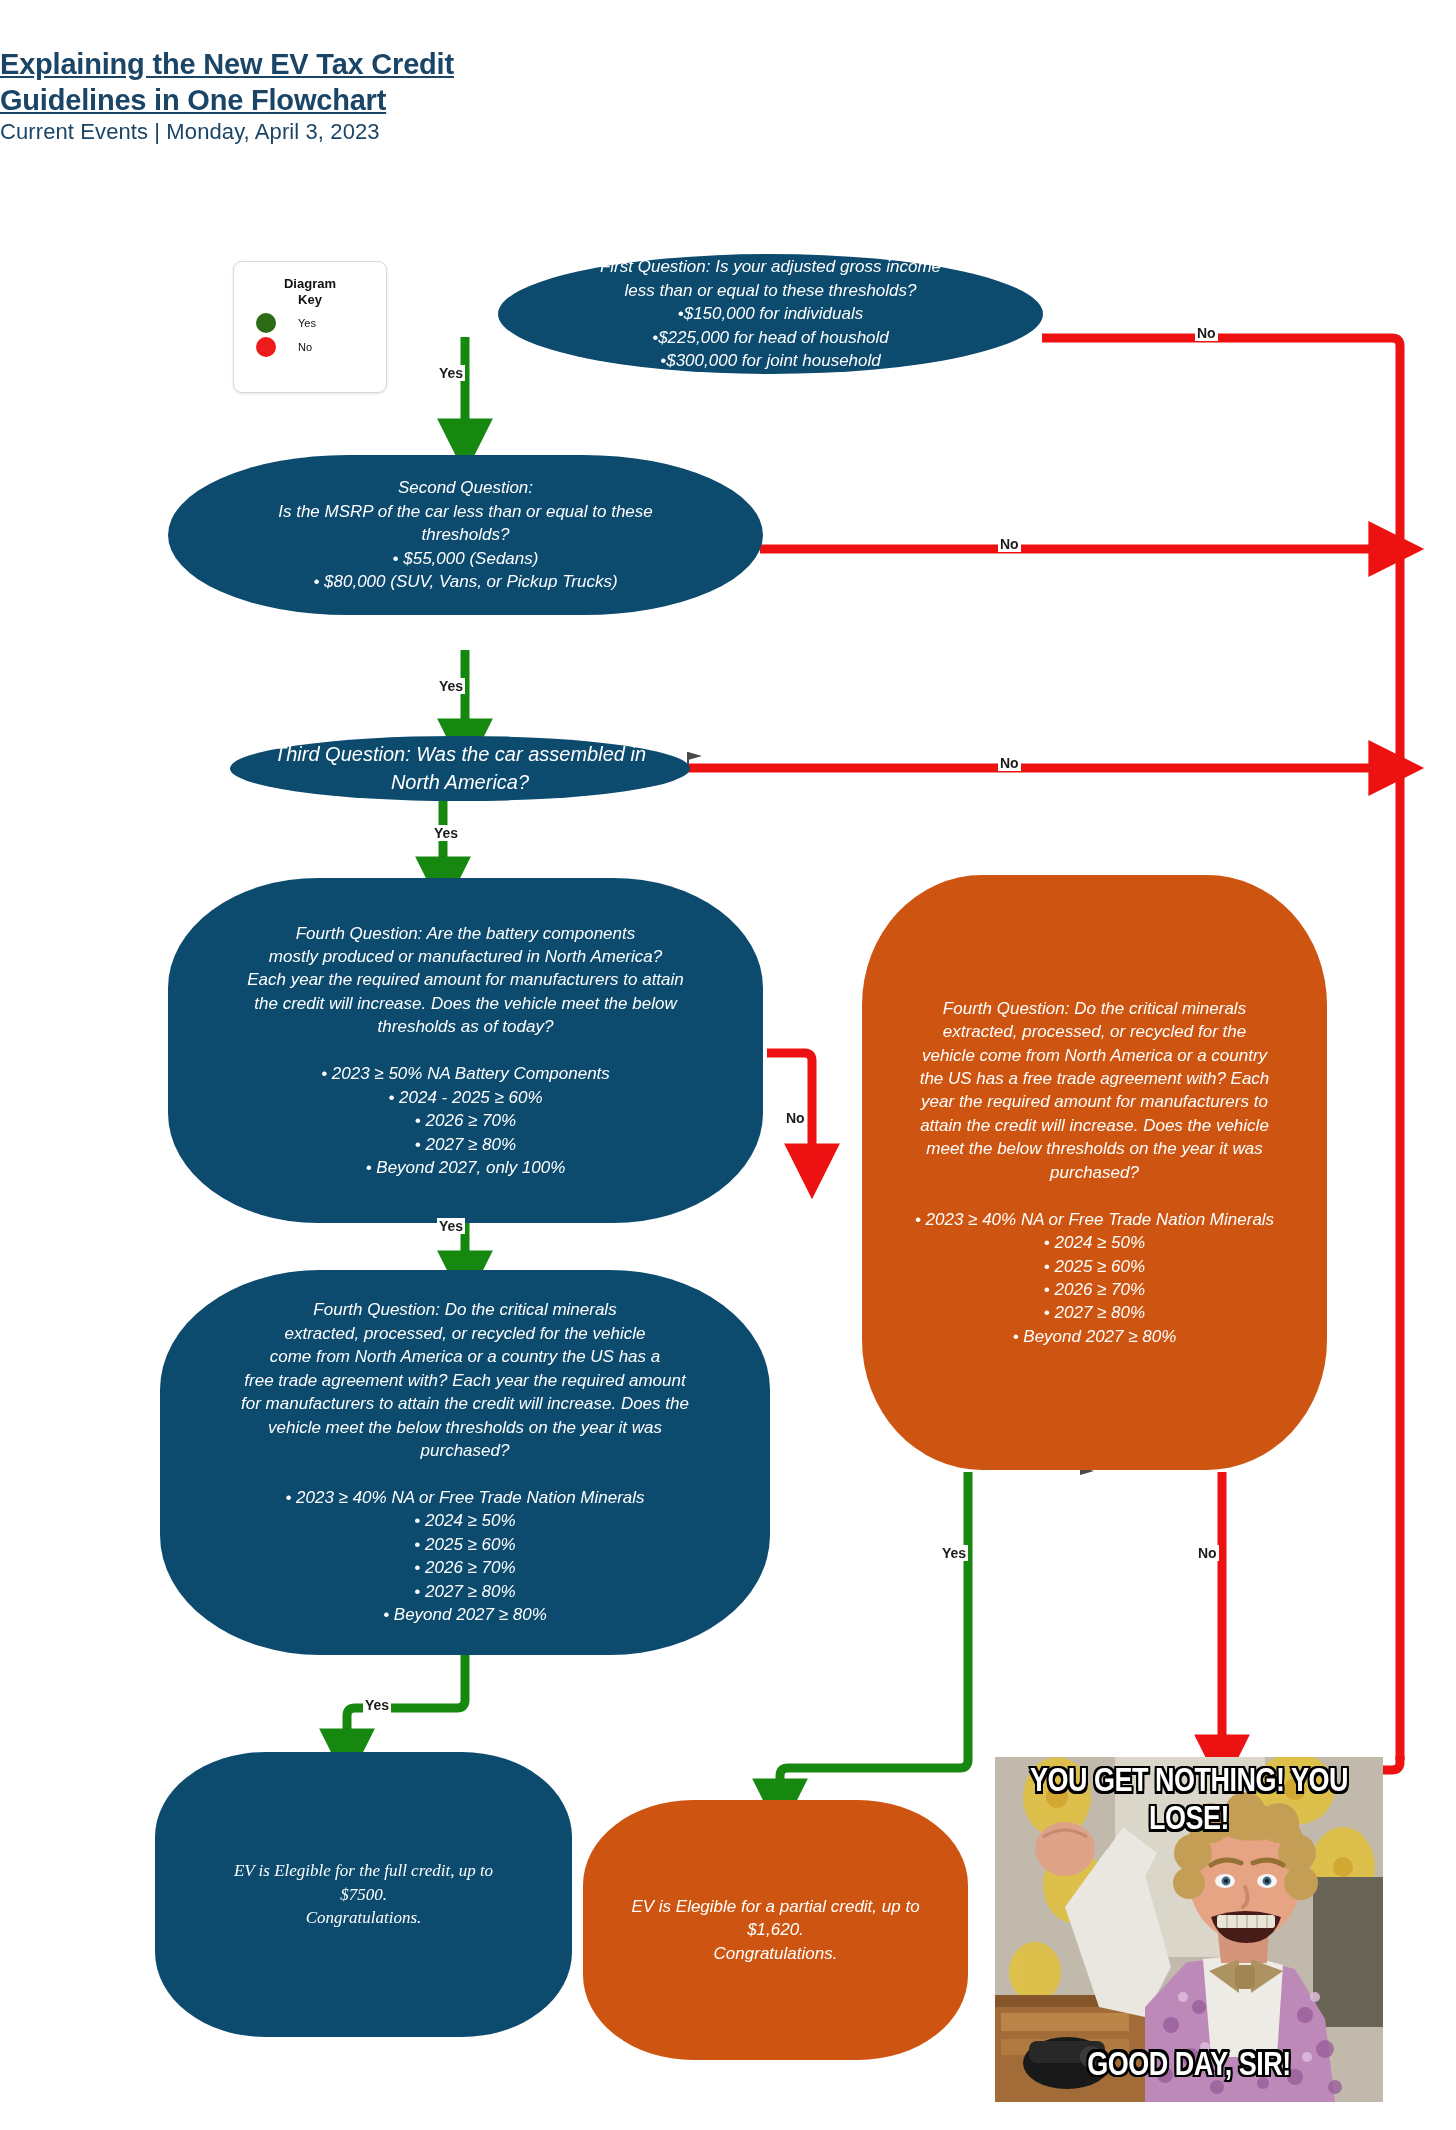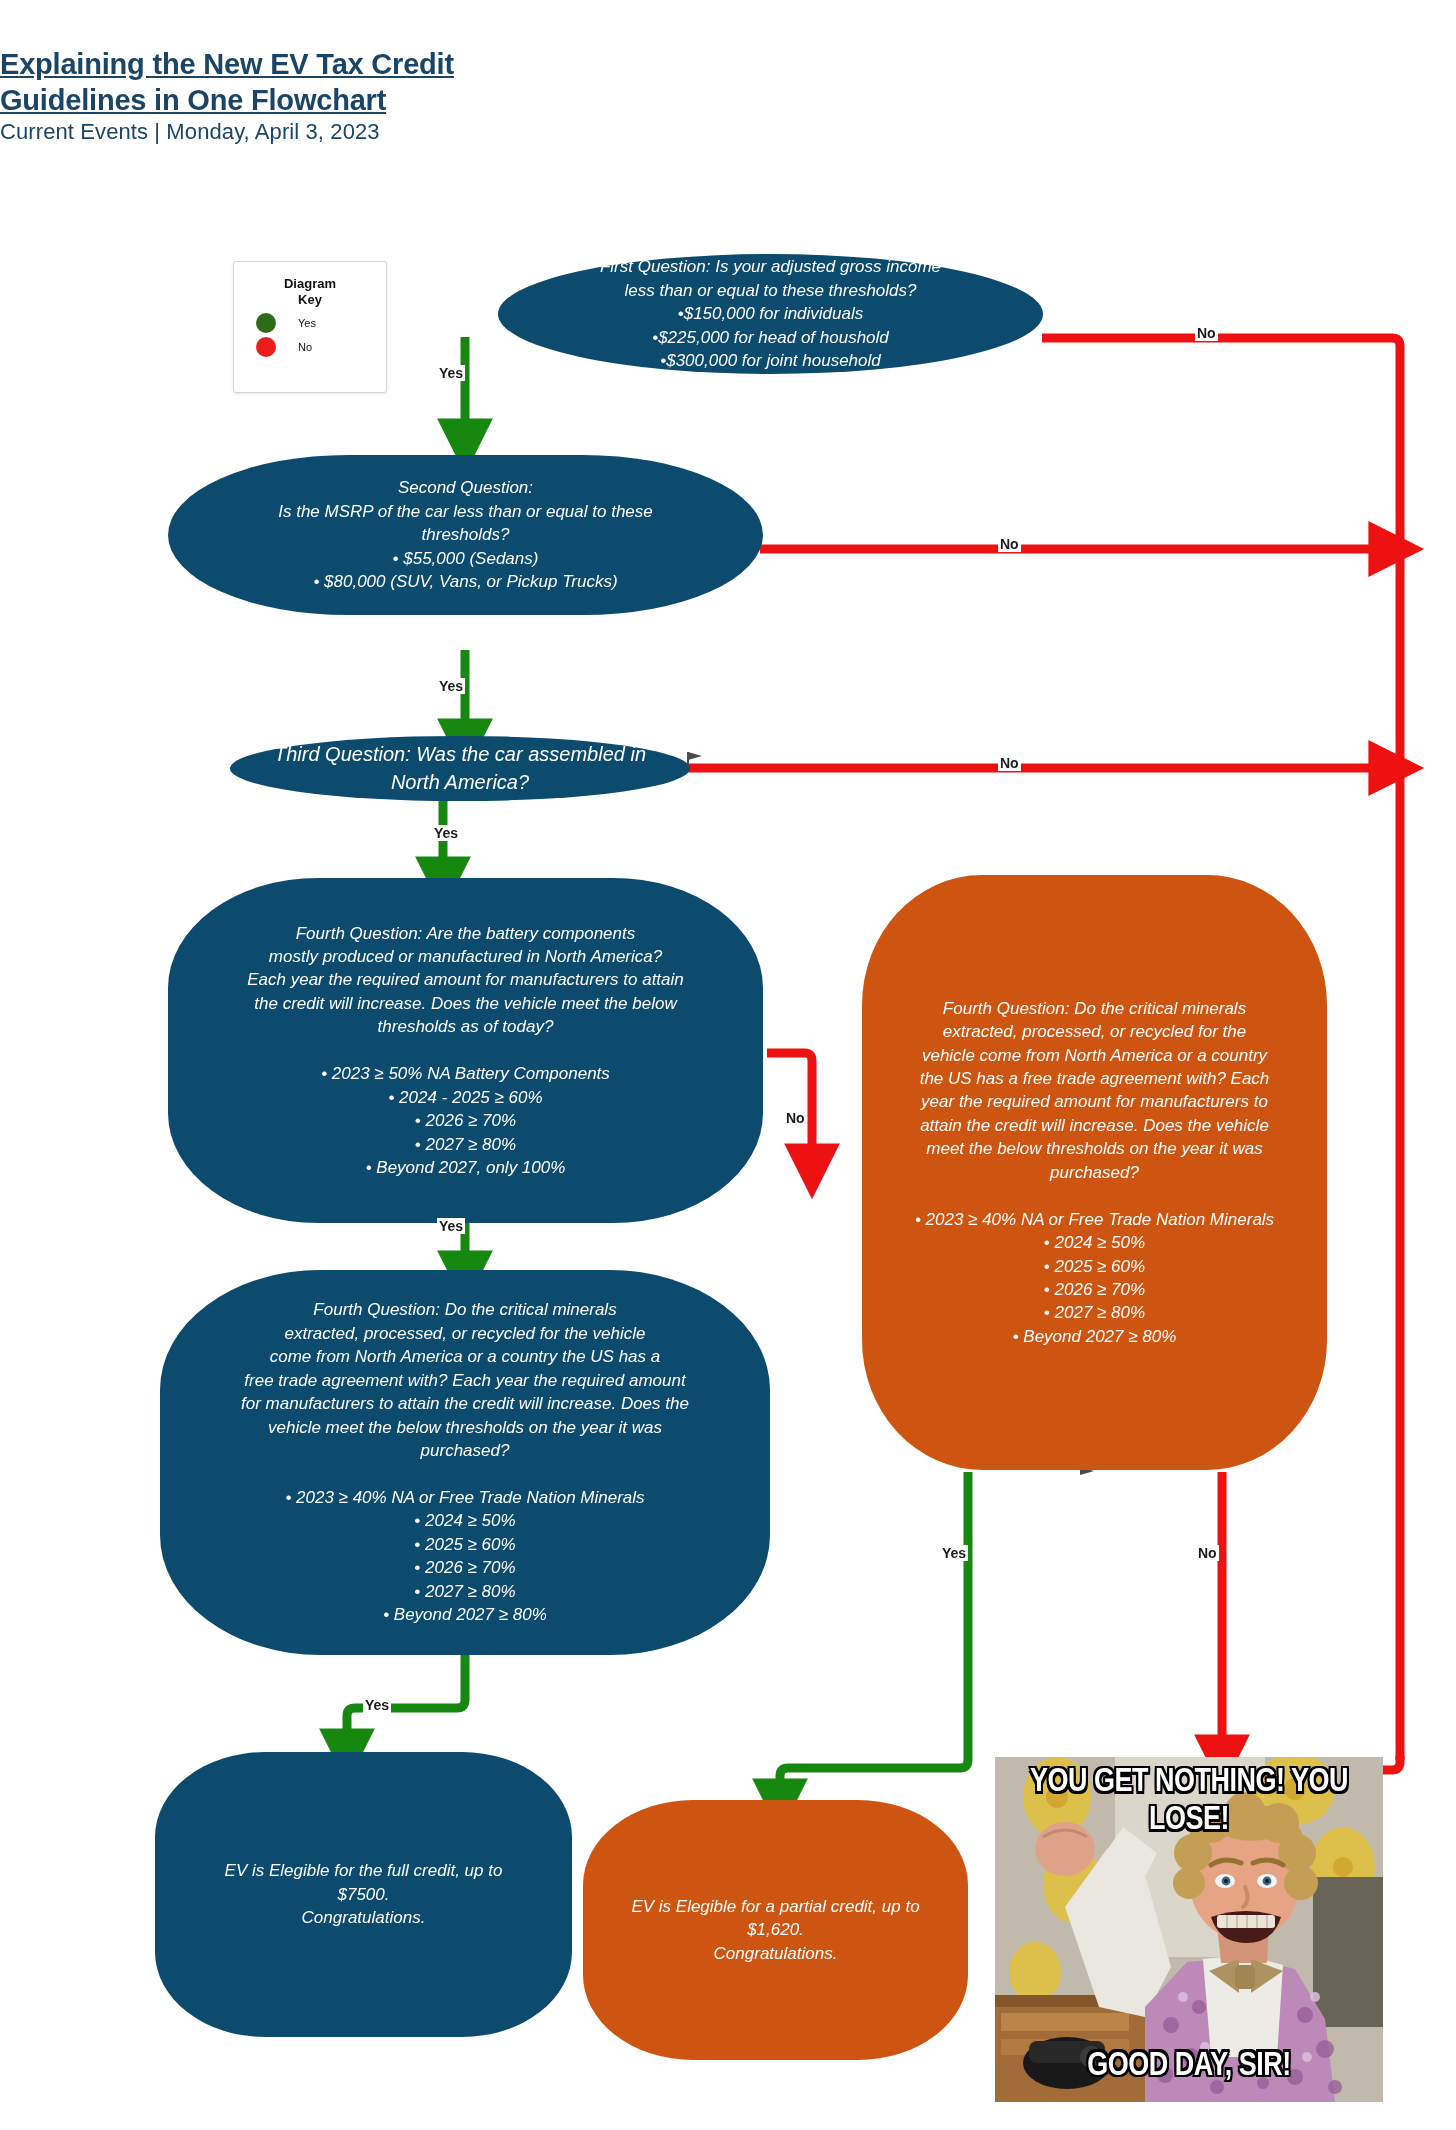--- a/index.html
+++ b/index.html
@@ -34,21 +34,21 @@
   #stage { position: absolute; left: 0; top: 0; width: 1456px; height: 2130px; }
   #wires { position: absolute; left: 0; top: 0; }
 
   
   #legend {
     position: absolute;
     left: 233px; top: 261px;
     width: 152px; height: 130px;
     background: #ffffff;
     border: 1px solid #d8d8d8;
-    border-radius: 3px;
+    border-radius: 9px;
     box-shadow: 0 1px 3px rgba(0,0,0,0.10);
   }
   #legend-title {
     text-align: center;
     font-size: 13px;
     font-weight: bold;
     color: #111;
     padding-top: 14px;
     line-height: 1.25;
     white-space: pre-line;
@@ -244,21 +244,21 @@
 purchased?
 
 • 2023 ≥ 40% NA or Free Trade Nation Minerals
 • 2024 ≥ 50%
 •  2025 ≥ 60%
 • 2026 ≥ 70%
 • 2027 ≥ 80%
 • Beyond 2027 ≥ 80%</div>
 
   <div class="node blue" style="left:155px; top:1752px; width:417px; height:285px; font-size:17px;
-              border-radius: 110px / 85px;">EV is Elegible for the full credit, up to
+              border-radius: 110px / 85px; font-family: Liberation Serif, serif;">EV is Elegible for the full credit, up to
 $7500.
 Congratulations.</div>
 
   <div class="node orange" style="left:583px; top:1800px; width:385px; height:260px; font-size:17px;
               border-radius: 110px / 85px;">EV is Elegible for a partial credit, up to
 $1,620.
 Congratulations.</div>
 
   <div class="edge-label" style="left:437px; top:365px;">Yes</div>
   <div class="edge-label" style="left:1195px; top:325px;">No</div>

